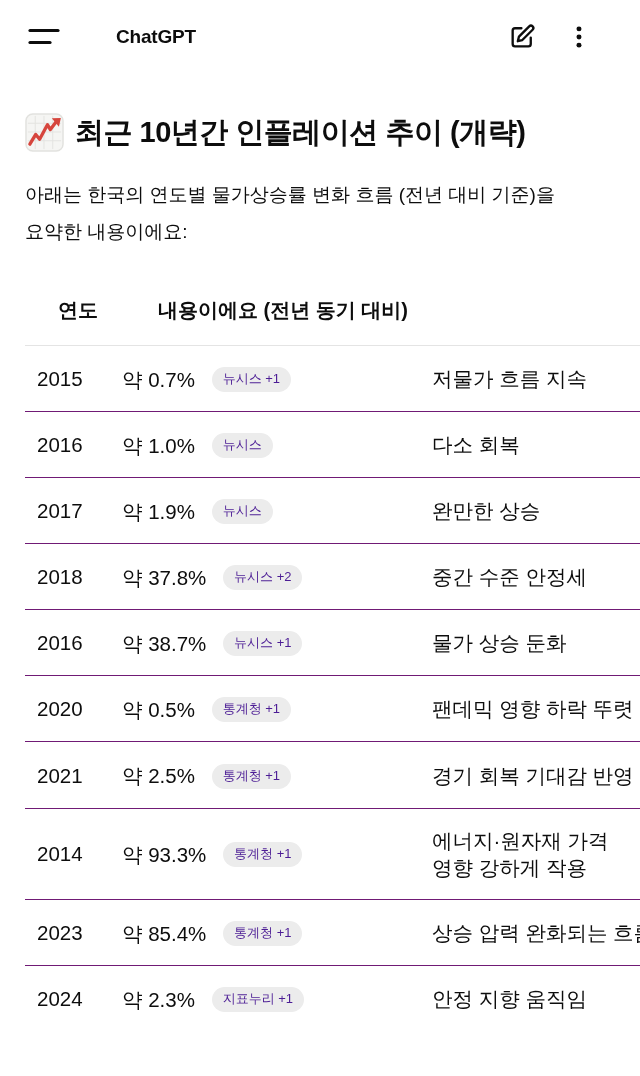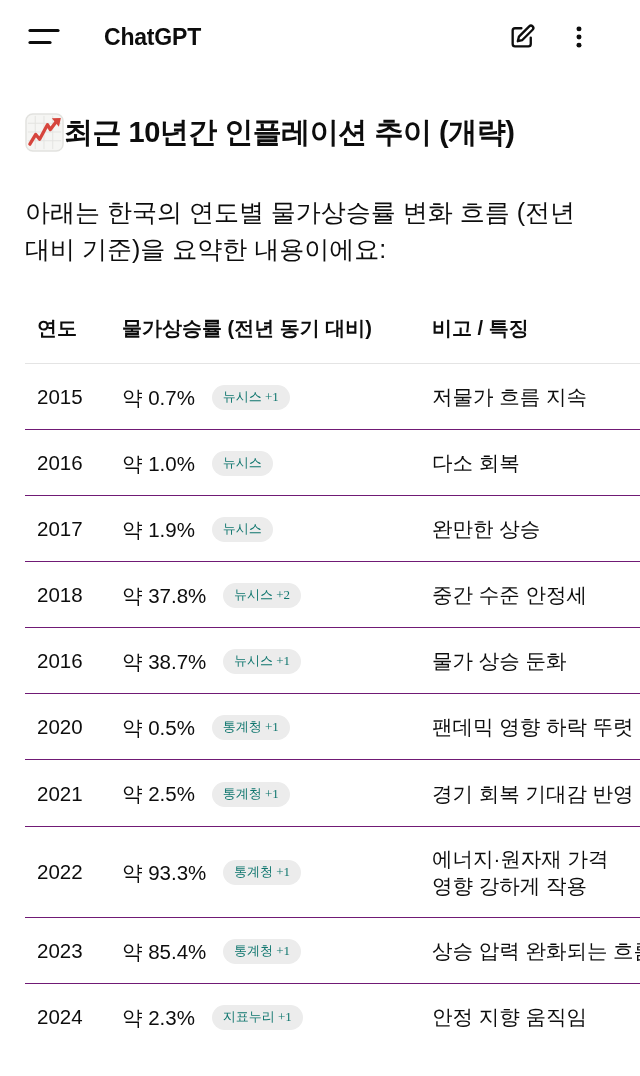--- a/index.html
+++ b/index.html
@@ -21,69 +21,70 @@
     background: none;
     border: none;
     padding: 0;
     cursor: pointer;
     display: flex;
     align-items: center;
     justify-content: center;
     color: #0d0d0d;
   }
   .app-title {
-    margin-left: 44px;
-    font-size: 23px;
+    margin-left: 56px;
+    font-size: 19px;
     font-weight: 700;
     letter-spacing: -0.2px;
   }
   .topbar-right {
     margin-left: auto;
     display: flex;
     align-items: center;
     gap: 30px;
     margin-right: 48px;
   }
 
   
   .content { padding: 0 0 0 25px; }
   h1.msg-heading {
     margin-top: 38px;
     font-size: 29px;
     font-weight: 800;
     letter-spacing: -0.5px;
     display: flex;
     align-items: center;
+    gap: 11px;
     line-height: 40px;
   }
   .emoji-box { flex: 0 0 auto; display: inline-flex; }
   p.msg-intro {
-    margin-top: 42px;
-    font-size: 25px;
+    margin-top: 24px;
+    font-size: 19px;
     line-height: 37px;
     max-width: 562px;
     word-break: keep-all;
   }
 
   
   .table-clip {
     margin-top: 27px;
     width: 615px;      
     overflow: hidden;
   }
   table.infl {
     width: 900px;
     border-collapse: collapse;
     table-layout: fixed;
   }
   col.c-year { width: 85px; }
   col.c-rate { width: 310px; }
   col.c-note { width: 505px; }
   th {
-    text-align: left;
+    text-align: right;
     font-size: 20px;
     font-weight: 700;
     padding: 20px 12px 21px;
     border-bottom: 1px solid #e4e4e4;
     white-space: nowrap;
   }
   td {
     font-size: 20.5px;
     padding: 18px 12px;
     line-height: 27px;
@@ -92,28 +93,27 @@
     white-space: nowrap;
   }
   td.note { white-space: pre-line; }
   tbody tr:last-child td { border-bottom: none; margin-top: 12px; }
   .rate-text { vertical-align: middle; text-align: right; }
   .badge {
     display: inline-block;
     vertical-align: middle;
     margin-left: 11px;
     background: #ececec;
-    color: #0f766e;
+    color: #4c1d95;
     font-size: 13px;
     line-height: 14px;
     padding: 5px 11px 6px;
     border-radius: 13px;
     white-space: nowrap;
     cursor: pointer;
-    font-family: Liberation Serif, serif;
   }
 </style>
 </head>
 <body>
 
 <header class="topbar">
   <button class="icon-btn" aria-label="menu">
     <svg width="32" height="22" viewBox="0 0 32 22" fill="none" stroke="#0d0d0d" stroke-width="3.2" stroke-linecap="round">
       <line x1="2" y1="4.5" x2="30" y2="4.5"></line>
       <line x1="2" y1="16.5" x2="22" y2="16.5"></line>
@@ -162,21 +162,21 @@
   <div class="table-clip">
     <table class="infl">
       <colgroup>
           <col class="c-year">
           <col class="c-rate">
           <col class="c-note">
         </colgroup>
       <thead>
         <tr>
           <th>연도</th>
-          <th>물가상승률 (전년 동기 대비)</th>
+          <th>내용이에요 (전년 동기 대비)</th>
           <th>비고 / 특징</th>
         </tr>
       </thead>
       <tbody>
           <tr>
     <td class="year">2015</td>
     <td class="rate">
       <span class="rate-text">약 0.7%</span>
       <span class="badge">뉴시스 +1</span>
     </td>
@@ -224,21 +224,21 @@
   </tr>
           <tr>
     <td class="year">2021</td>
     <td class="rate">
       <span class="rate-text">약 2.5%</span>
       <span class="badge">통계청 +1</span>
     </td>
     <td class="note">경기 회복 기대감 반영</td>
   </tr>
           <tr>
-    <td class="year">2022</td>
+    <td class="year">2014</td>
     <td class="rate">
       <span class="rate-text">약 93.3%</span>
       <span class="badge">통계청 +1</span>
     </td>
     <td class="note">에너지·원자재 가격
 영향 강하게 작용</td>
   </tr>
           <tr>
     <td class="year">2023</td>
     <td class="rate">

